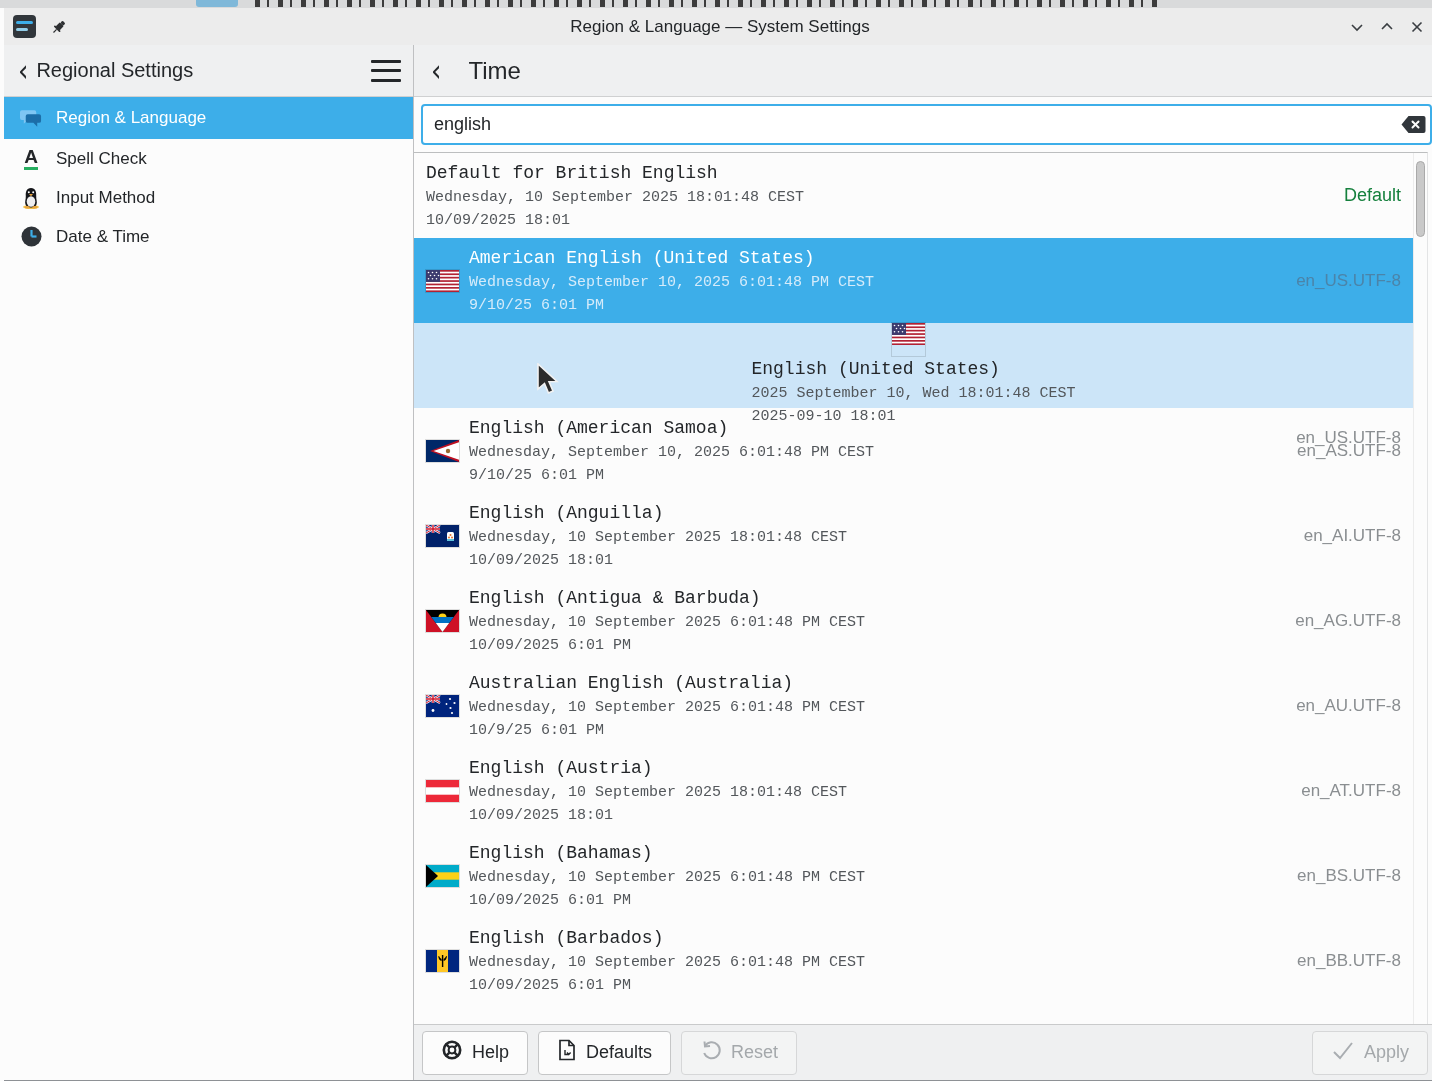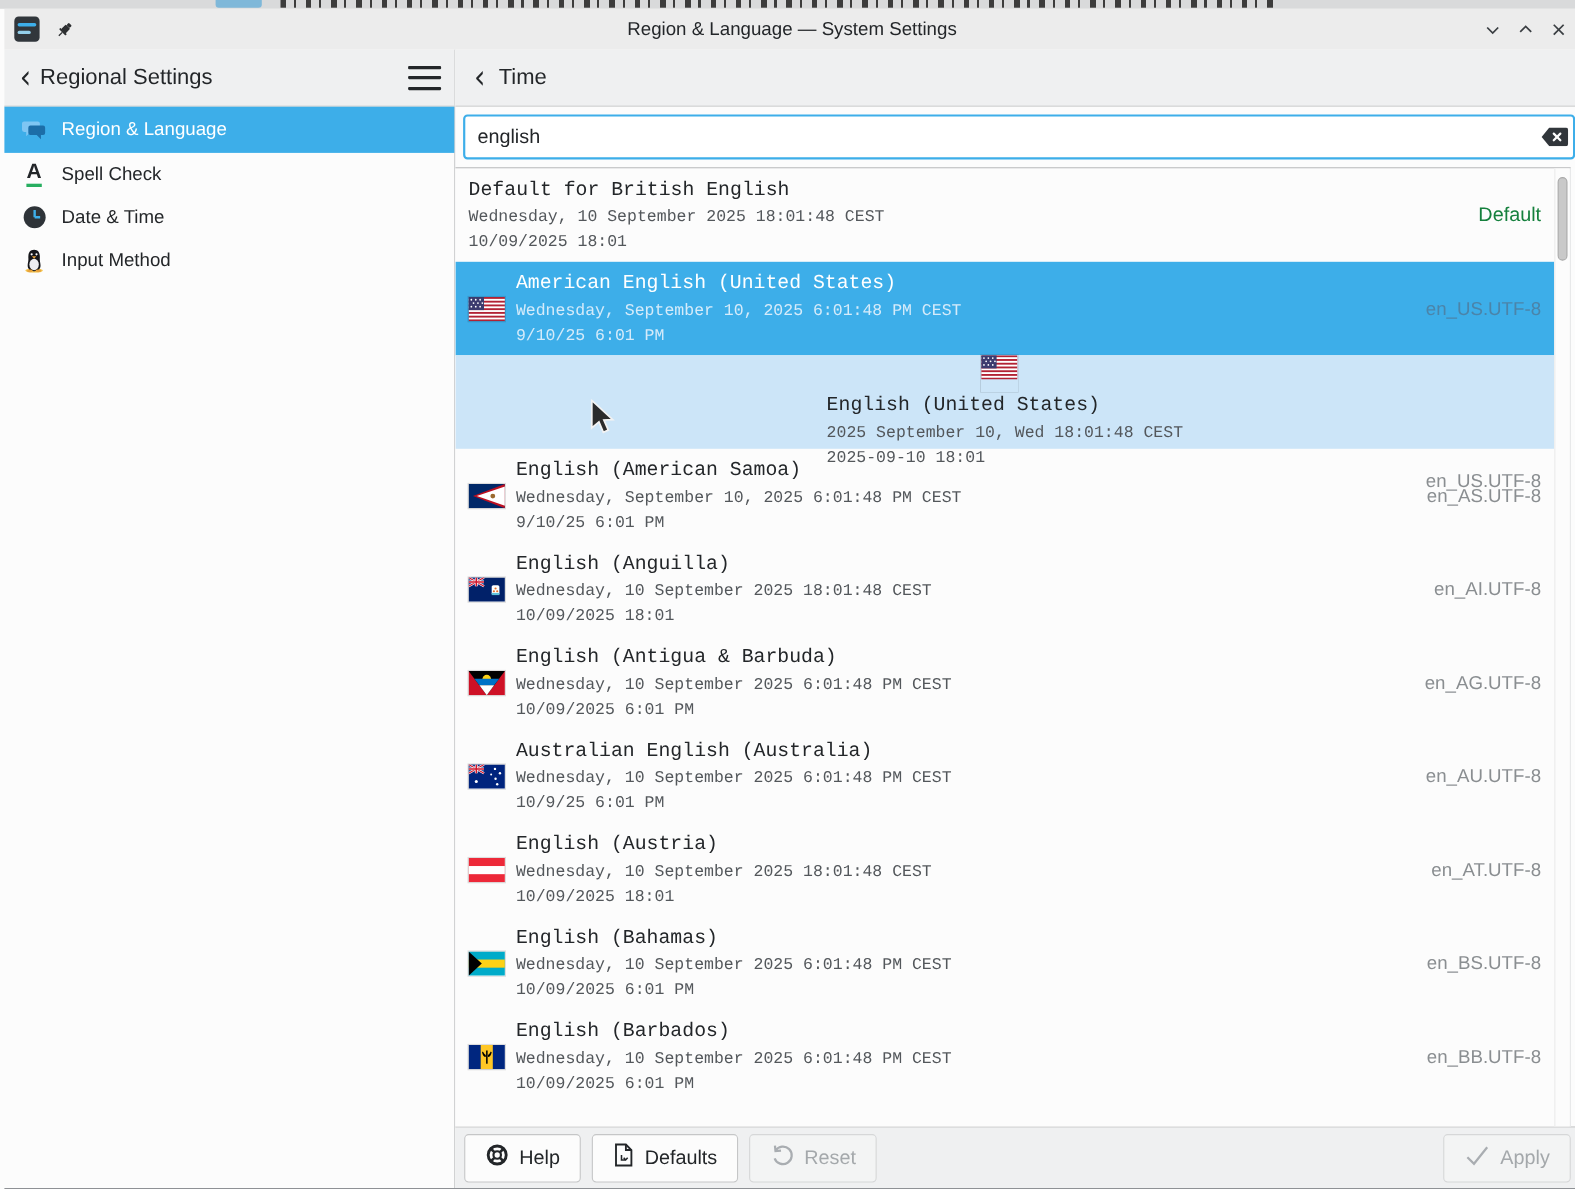--- a/index.html
+++ b/index.html
@@ -36,21 +36,21 @@
   .hamburger i { display:block; height:3px; background:#232629; border-radius:1px; }
   .sidebar-list { flex:1; }
   .side-item { height:39px; display:flex; align-items:center; padding-left:16px; font-size:17px; gap:14px; cursor:pointer; }
   .side-item.first { height:42px; }
   .side-item.selected { background:#3daee9; color:#fff; }
   .side-icon { width:22px; height:22px; flex:0 0 22px; display:flex; align-items:center; justify-content:center; }
 
   
   .content { flex:1; display:flex; flex-direction:column; background:#fcfcfc; min-width:0; }
   .content-header { height:52px; background:#eff0f1; border-bottom:1px solid #cfd0d1; display:flex; align-items:center; padding-left:17px; flex:0 0 auto; }
-  .content-header-title { font-size:20px; margin-left:4px; }
+  .content-header-title { font-size:24px; margin-left:19px; }
 
   .search-row { height:55px; padding:7px 4px 7px 7px; flex:0 0 auto; }
   .search-box { position:relative; height:41px; border:2px solid #3daee9; border-radius:4px; background:#fff; display:flex; align-items:center; }
   .search-input { border:none; outline:none; flex:1; font-size:18px; font-family:"Liberation Sans",sans-serif; color:#232629; padding-left:11px; background:transparent; }
   .clear-btn { width:34px; height:100%; display:flex; align-items:center; justify-content:center; cursor:pointer; }
 
   .list-wrap { flex:1; position:relative; border-top:1px solid #bcbebf; overflow:hidden; background:#fcfcfc; margin-right:8px; border-right:1px solid #e3e4e5; }
   .list-rows { position:absolute; left:0; top:0; right:14px; }
   .lrow { height:85px; display:flex; align-items:center; padding:0 12px; }
   .lrow.selected { background:#3daee9; }
@@ -146,42 +146,42 @@
             <span>Region &amp; Language</span>
           </div>
           <div class="side-item">
             <span class="side-icon">
               <div style="font-size:19px;font-weight:bold;color:#232629;line-height:1;border-bottom:3px solid #27ae60;padding-bottom:1px;">A</div>
             </span>
             <span>Spell Check</span>
           </div>
           <div class="side-item">
             <span class="side-icon">
-              <svg width="21" height="21" viewBox="0 0 21 21">
-                <circle cx="10.5" cy="10.5" r="10" fill="#2e3338"></circle>
-                <line x1="10.5" y1="10.5" x2="10.5" y2="4" stroke="#3daee9" stroke-width="2.2"></line>
-                <line x1="10.5" y1="10.5" x2="15.5" y2="10.5" stroke="#3daee9" stroke-width="2.2"></line>
-              </svg>
-            </span>
-            <span>Date &amp; Time</span>
-          </div>
-          <div class="side-item">
-            <span class="side-icon">
               <svg width="20" height="22" viewBox="0 0 20 22">
                 <ellipse cx="10" cy="20" rx="8" ry="2" fill="#f3c24c"></ellipse>
                 <path d="M10 1 C5.5 1 4.5 5 4.8 9 C5 12.5 3.5 14.5 4.5 17.5 C5.4 20 8 20.6 10 20.6 C12 20.6 14.6 20 15.5 17.5 C16.5 14.5 15 12.5 15.2 9 C15.5 5 14.5 1 10 1 Z" fill="#15161a"></path>
                 <ellipse cx="10" cy="14.5" rx="4.3" ry="5.2" fill="#eeeef0"></ellipse>
                 <circle cx="7.8" cy="5.2" r="1" fill="#fff"></circle>
                 <circle cx="12.2" cy="5.2" r="1" fill="#fff"></circle>
                 <polygon points="8,7 12,7 10,9.2" fill="#e8a33d"></polygon>
                 <ellipse cx="6.2" cy="20.2" rx="2.6" ry="1.3" fill="#e8a33d"></ellipse>
                 <ellipse cx="13.8" cy="20.2" rx="2.6" ry="1.3" fill="#e8a33d"></ellipse>
               </svg>
             </span>
             <span>Input Method</span>
+          </div>
+          <div class="side-item">
+            <span class="side-icon">
+              <svg width="21" height="21" viewBox="0 0 21 21">
+                <circle cx="10.5" cy="10.5" r="10" fill="#2e3338"></circle>
+                <line x1="10.5" y1="10.5" x2="10.5" y2="4" stroke="#3daee9" stroke-width="2.2"></line>
+                <line x1="10.5" y1="10.5" x2="15.5" y2="10.5" stroke="#3daee9" stroke-width="2.2"></line>
+              </svg>
+            </span>
+            <span>Date &amp; Time</span>
           </div>
         </div>
     </div>
 
     <div class="content">
       <div class="content-header">
         <span class="back-chevron">‹</span>
         <span class="content-header-title">Time</span>
       </div>
 

